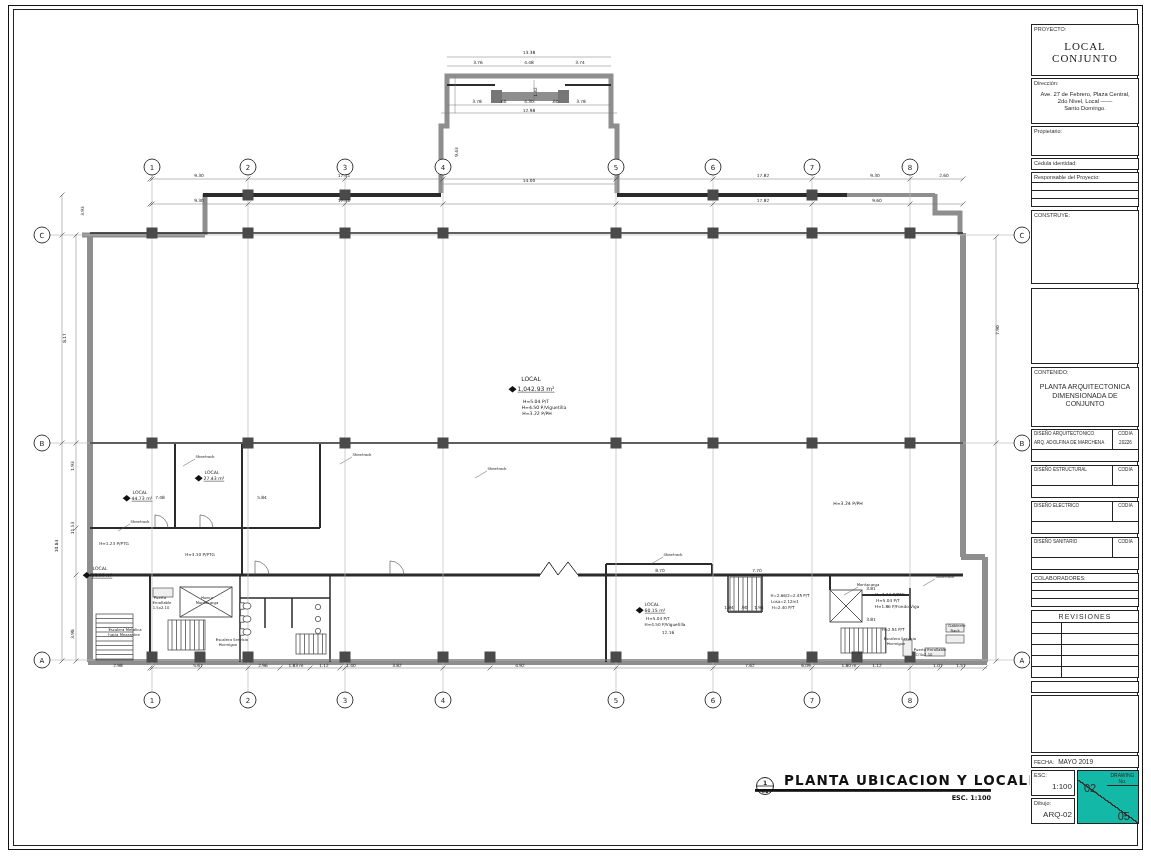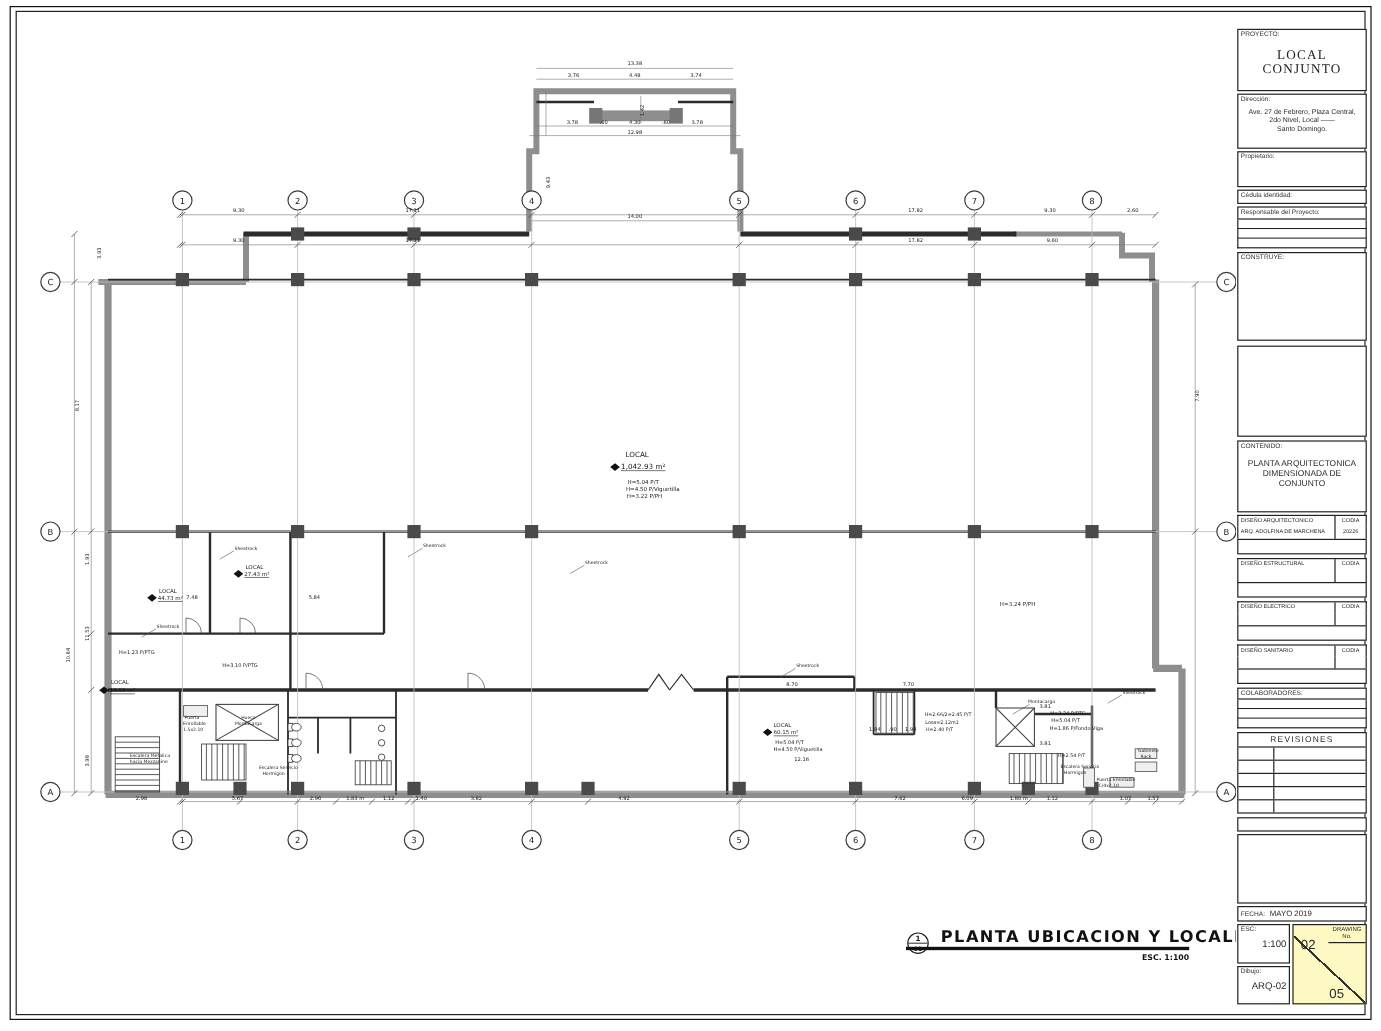--- a/index.html
+++ b/index.html
@@ -30,31 +30,31 @@
   .tb-sec-head .c,.tb-sec-row .c{width:26px;border-left:1px solid #222;text-align:center;}
   .tb-sec-blank{border:1px solid #222;height:13px;background:#fff;}
   .tb-row8{border:1px solid #222;border-top:none;height:8px;background:#fff;}
   .tb-rev{border:1px solid #222;margin-top:3px;background:#fff;}
   .tb-rev-head{font-size:7px;text-align:center;letter-spacing:1px;padding:2px 0;}
   .tb-rev-row{display:flex;border-top:1px solid #222;height:11px;}
   .tb-rev-row .c1{width:30px;border-right:1px solid #222;}
   .tb-rev-row .c2{flex:1;}
   .tb-fecha{height:13px;display:flex;align-items:center;gap:4px;}
   .tb-fecha .v{font-size:6.5px;}
-  .tb-bottom{display:flex;height:67px;}
+  .tb-bottom{display:flex;height:54px;}
   .tb-bl{width:44px;display:flex;flex-direction:column;}
   .tb-esc,.tb-dib{border:1px solid #222;flex:1;padding:1px 2px;background:#fff;}
   .tb-esc{margin-bottom:2px;}
   .tb-esc-val,.tb-dib-val{font-size:8px;text-align:right;margin-top:4px;}
-  .tb-br{flex:1;border:1px solid #222;margin-left:2px;position:relative;background:#fef9c3;padding-left:29px;}
+  .tb-br{flex:1;border:1px solid #222;margin-left:2px;position:relative;background:#14b8a6;padding-left:29px;}
   .tb-dn-label{font-size:5px;text-align:center;border-bottom:1px solid #222;padding:1px 0;}
   .tb-dn-area{position:absolute;left:0;right:0;top:9px;bottom:0;
      background:linear-gradient(to top right,transparent 49%,#333 49%,#333 51%,transparent 51%);}
   .dn-top{position:absolute;left:6px;top:2px;font-size:11px;}
-  .dn-bot{position:absolute;right:18px;bottom:1px;font-size:11px;}
+  .dn-bot{position:absolute;right:8px;bottom:1px;font-size:11px;}
 </style>
 </head>
 <body>
 
 <div class="frame-outer"></div>
 <div class="frame-inner"></div>
 
 <svg id="plan" width="1030" height="859" viewBox="0 0 1030 859">
 
   <g stroke="#8e8e8e" fill="none">

